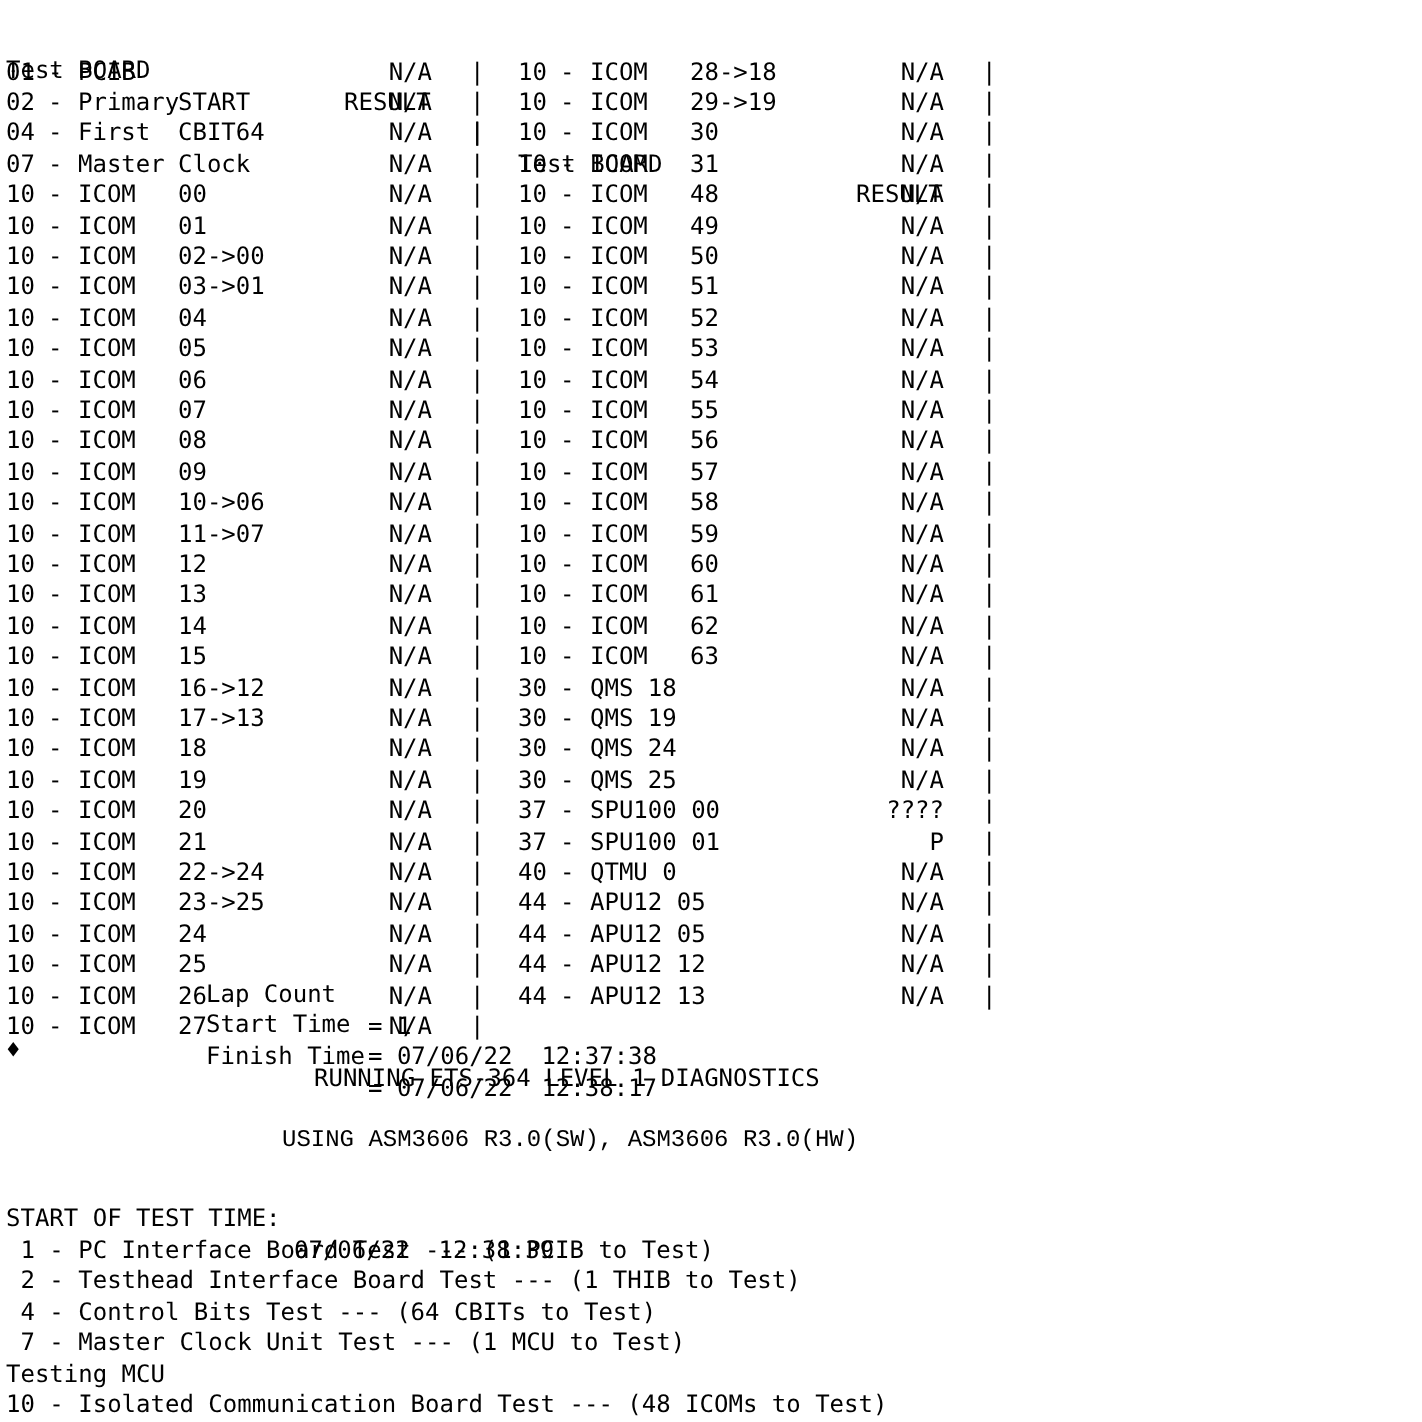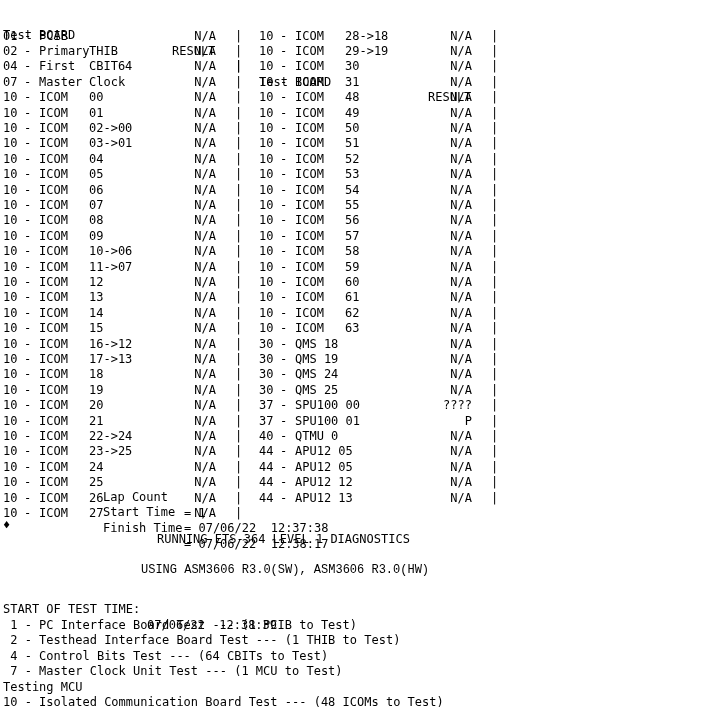--- a/index.html
+++ b/index.html
@@ -86,21 +86,21 @@
   <div class="tbl-row" id="header-row" style="top:13px;">
     <span class="cell hdr-left-test">Test BOARD</span>
     <span class="cell hdr-left-res">RESULT</span>
     <span class="cell hdr-left-pipe">|</span>
     <span class="cell hdr-right-test">Test BOARD</span>
     <span class="cell hdr-right-res">RESULT</span>
   </div>
 
   <div id="left-col-host">
       <div class="tbl-row" style="top: 28.5px;"><span class="cell c-left-test">01</span><span class="cell" style="left: 24px;">-</span><span class="cell c-left-board">PCIB</span><span class="cell c-left-res">N/A</span><span class="cell c-left-pipe">|</span></div>
-      <div class="tbl-row" style="top: 43.9px;"><span class="cell c-left-test">02</span><span class="cell" style="left: 24px;">-</span><span class="cell c-left-board">Primary</span><span class="cell c-left-sfx">THIB</span><span class="cell c-left-res">N/A</span><span class="cell c-left-pipe">|</span></div>
+      <div class="tbl-row" style="top: 43.9px;"><span class="cell c-left-test">02</span><span class="cell" style="left: 24px;">-</span><span class="cell c-left-board">Primary</span><span class="cell c-left-sfx">START</span><span class="cell c-left-res">N/A</span><span class="cell c-left-pipe">|</span></div>
       <div class="tbl-row" style="top: 59.3px;"><span class="cell c-left-test">04</span><span class="cell" style="left: 24px;">-</span><span class="cell c-left-board">First</span><span class="cell c-left-sfx">CBIT64</span><span class="cell c-left-res">N/A</span><span class="cell c-left-pipe">|</span></div>
       <div class="tbl-row" style="top: 74.7px;"><span class="cell c-left-test">07</span><span class="cell" style="left: 24px;">-</span><span class="cell c-left-board">Master</span><span class="cell c-left-sfx">Clock</span><span class="cell c-left-res">N/A</span><span class="cell c-left-pipe">|</span></div>
       <div class="tbl-row" style="top: 90.1px;"><span class="cell c-left-test">10</span><span class="cell" style="left: 24px;">-</span><span class="cell c-left-board">ICOM</span><span class="cell c-left-sfx">00</span><span class="cell c-left-res">N/A</span><span class="cell c-left-pipe">|</span></div>
       <div class="tbl-row" style="top: 105.5px;"><span class="cell c-left-test">10</span><span class="cell" style="left: 24px;">-</span><span class="cell c-left-board">ICOM</span><span class="cell c-left-sfx">01</span><span class="cell c-left-res">N/A</span><span class="cell c-left-pipe">|</span></div>
       <div class="tbl-row" style="top: 120.9px;"><span class="cell c-left-test">10</span><span class="cell" style="left: 24px;">-</span><span class="cell c-left-board">ICOM</span><span class="cell c-left-sfx">02-&gt;00</span><span class="cell c-left-res">N/A</span><span class="cell c-left-pipe">|</span></div>
       <div class="tbl-row" style="top: 136.3px;"><span class="cell c-left-test">10</span><span class="cell" style="left: 24px;">-</span><span class="cell c-left-board">ICOM</span><span class="cell c-left-sfx">03-&gt;01</span><span class="cell c-left-res">N/A</span><span class="cell c-left-pipe">|</span></div>
       <div class="tbl-row" style="top: 151.7px;"><span class="cell c-left-test">10</span><span class="cell" style="left: 24px;">-</span><span class="cell c-left-board">ICOM</span><span class="cell c-left-sfx">04</span><span class="cell c-left-res">N/A</span><span class="cell c-left-pipe">|</span></div>
       <div class="tbl-row" style="top: 167.1px;"><span class="cell c-left-test">10</span><span class="cell" style="left: 24px;">-</span><span class="cell c-left-board">ICOM</span><span class="cell c-left-sfx">05</span><span class="cell c-left-res">N/A</span><span class="cell c-left-pipe">|</span></div>
       <div class="tbl-row" style="top: 182.5px;"><span class="cell c-left-test">10</span><span class="cell" style="left: 24px;">-</span><span class="cell c-left-board">ICOM</span><span class="cell c-left-sfx">06</span><span class="cell c-left-res">N/A</span><span class="cell c-left-pipe">|</span></div>
       <div class="tbl-row" style="top: 197.9px;"><span class="cell c-left-test">10</span><span class="cell" style="left: 24px;">-</span><span class="cell c-left-board">ICOM</span><span class="cell c-left-sfx">07</span><span class="cell c-left-res">N/A</span><span class="cell c-left-pipe">|</span></div>

